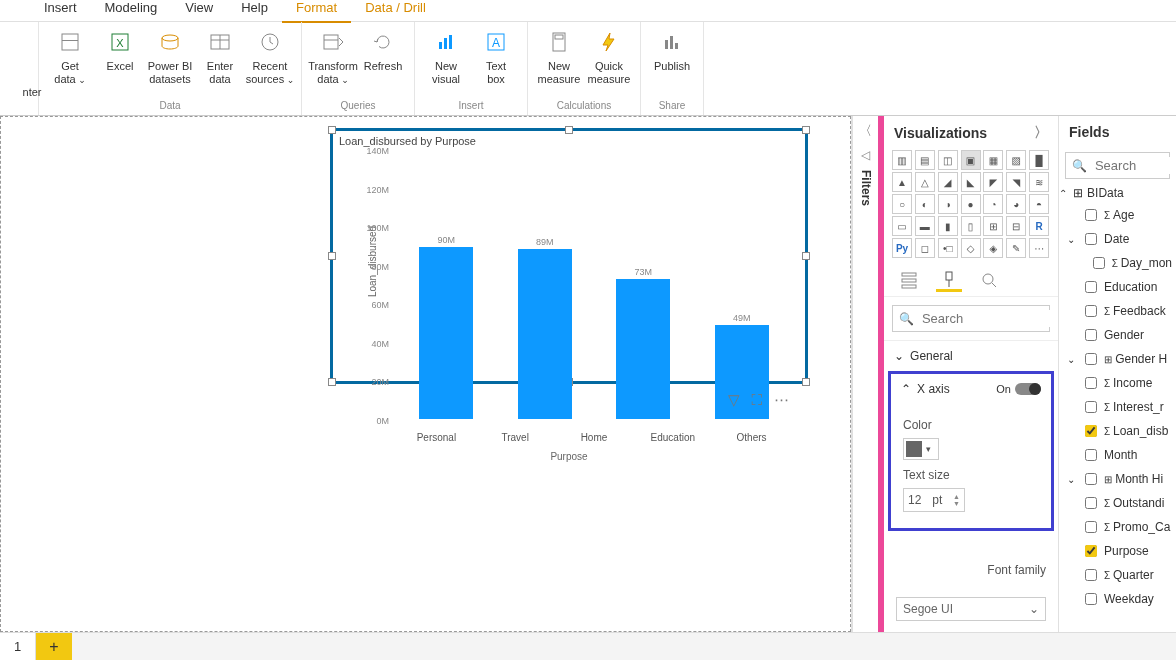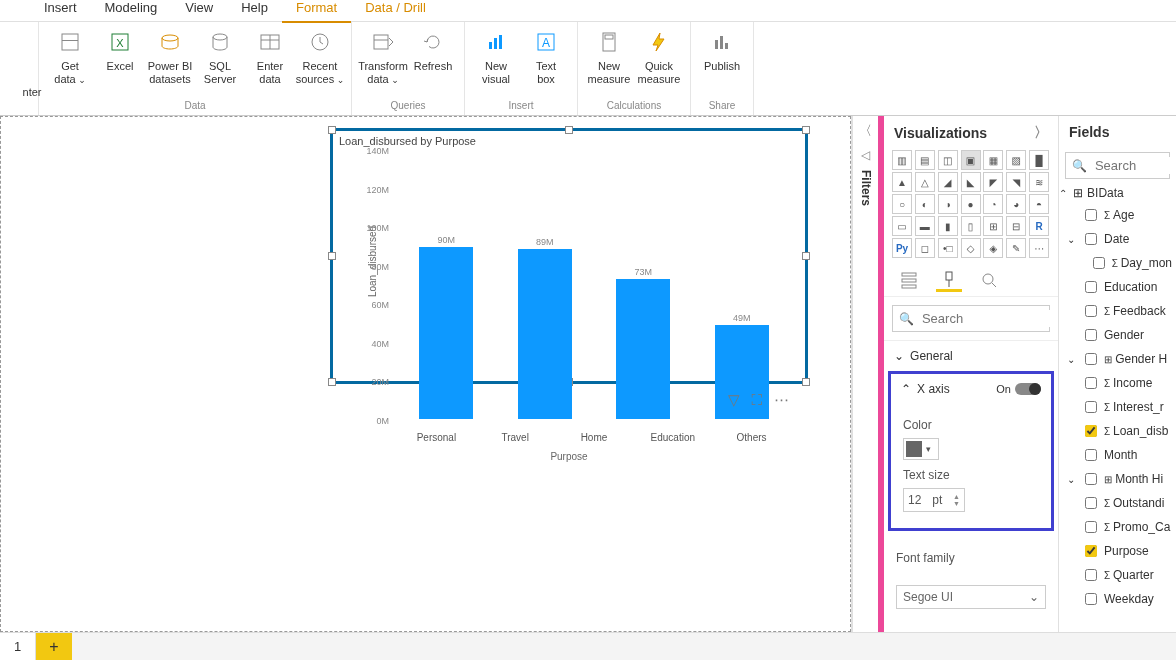--- a/index.html
+++ b/index.html
@@ -134,30 +134,20 @@
         </div>
       <div class="ribbon-btn">
           <span class="icon">
             <svg width="24" height="24">
               <ellipse cx="12" cy="8" rx="8" ry="3" fill="none" stroke="#d88c00"></ellipse>
               <path d="M4 8v8c0 1.7 3.6 3 8 3s8-1.3 8-3V8" fill="none" stroke="#d88c00"></path>
             </svg>
           </span>
           <span style="white-space:pre;">Power BI
 datasets</span>
-        </div>
-      <div class="ribbon-btn">
-          <span class="icon">
-            <svg width="24" height="24">
-              <ellipse cx="12" cy="7" rx="7" ry="3" fill="none" stroke="#888"></ellipse>
-              <path d="M5 7v10c0 1.7 3.1 3 7 3s7-1.3 7-3V7" fill="none" stroke="#888"></path>
-            </svg>
-          </span>
-          <span style="white-space:pre;">SQL
-Server</span>
         </div>
       <div class="ribbon-btn">
           <span class="icon">
             <svg width="24" height="24">
               <rect x="3" y="5" width="18" height="14" fill="none" stroke="#888"></rect>
               <line x1="3" y1="10" x2="21" y2="10" stroke="#888"></line>
               <line x1="12" y1="5" x2="12" y2="19" stroke="#888"></line>
             </svg>
           </span>
           <span style="white-space:pre;">Enter
@@ -433,21 +423,21 @@
             <span>12</span>
             <span>pt</span>
             <div class="stepper">
                 <span>▲</span>
                 <span>▼</span>
               </div>
           </div>
         </div>
       </div>
     </div>
-    <div class="fmt-body" style="padding-top:12px;">
+    <div class="fmt-body" style="padding-top:24px;text-align:right;">
       <div class="label">Font family</div>
     </div>
     <div class="font-select">
       <span>Segoe UI</span>
       <span>⌄</span>
     </div>
   </div>
 
   <div class="fields-panel">
     <div class="panel-header">

